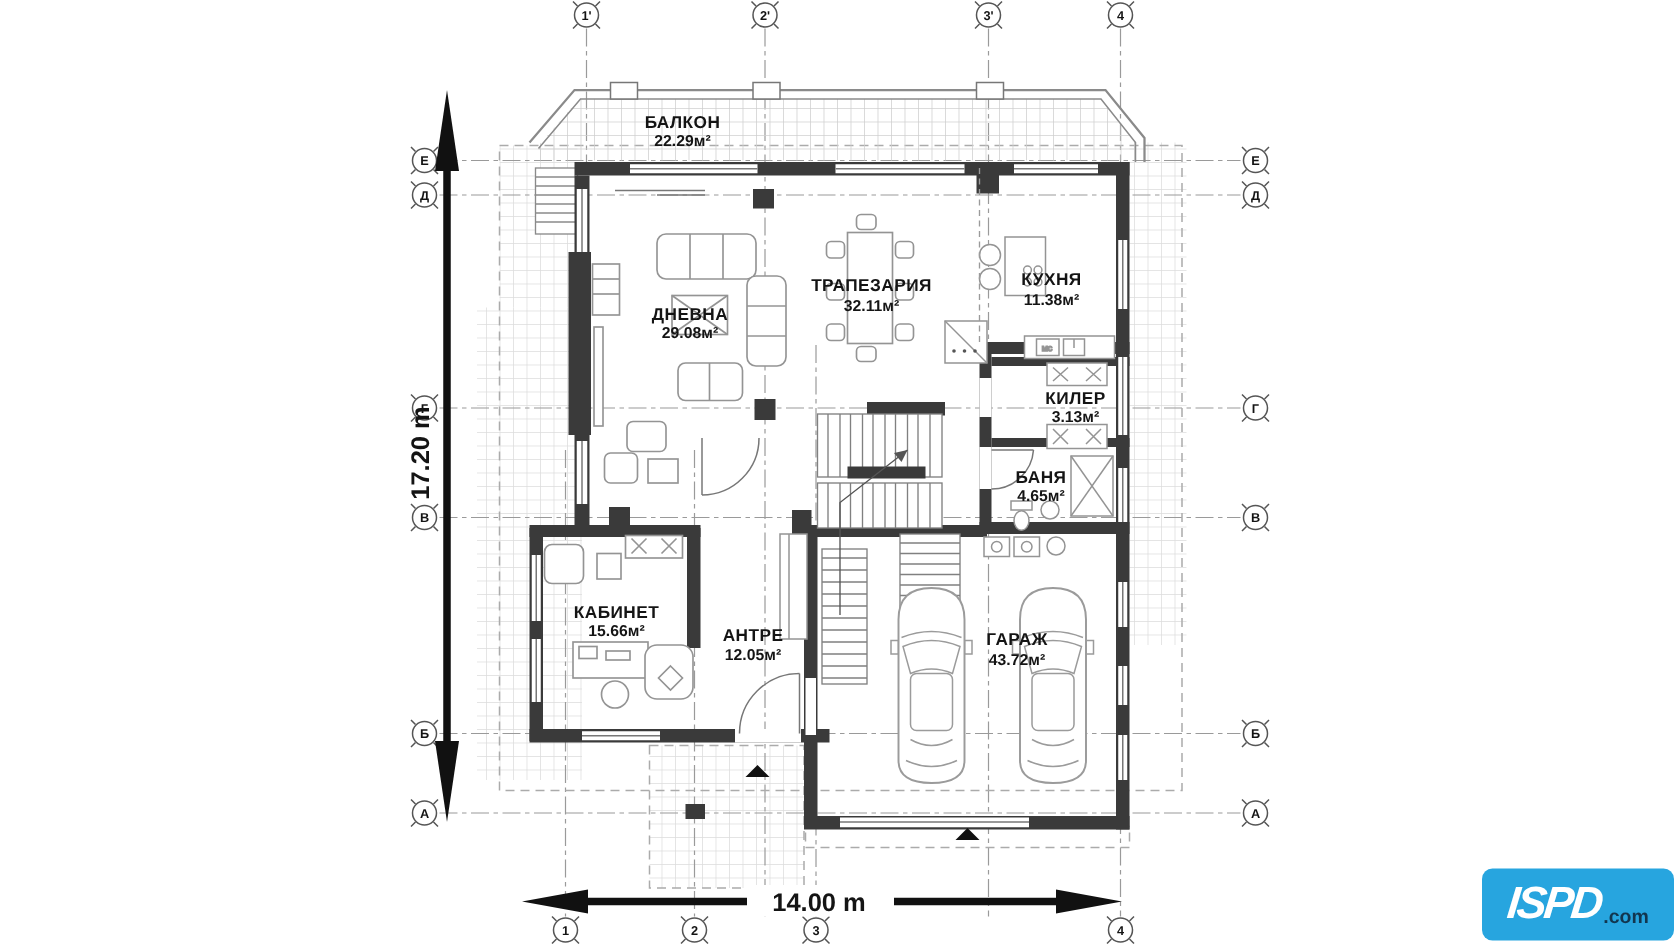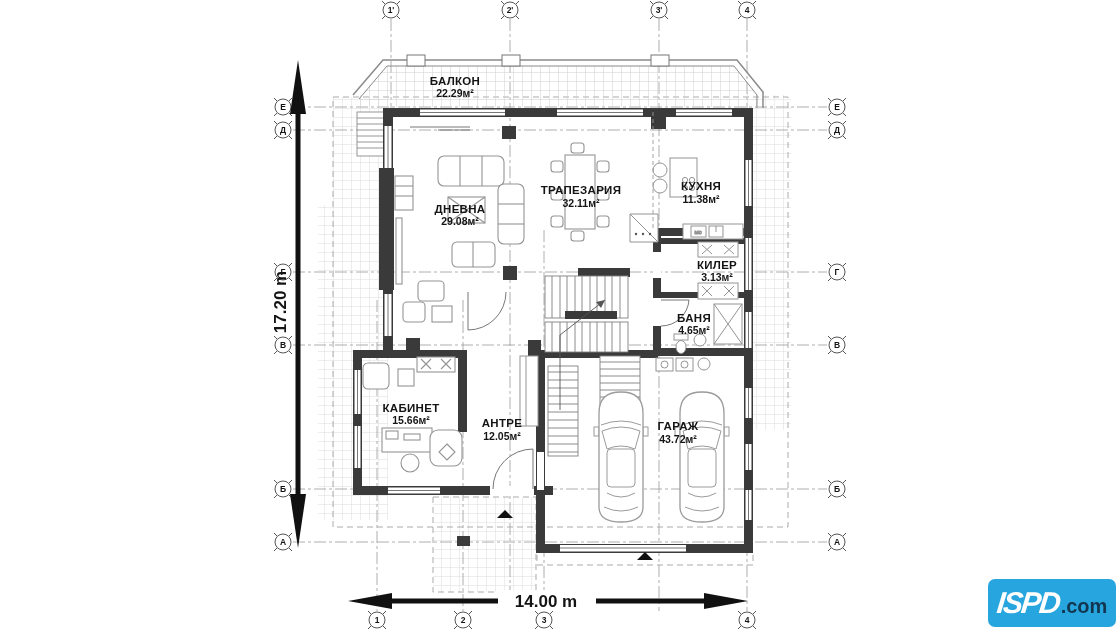--- a/index.html
+++ b/index.html
@@ -9,21 +9,21 @@
   svg text{font-family:"Liberation Sans",sans-serif;fill:#141414;}
   .room-name{font-size:11.5px;font-weight:bold;letter-spacing:.3px;}
   .room-area{font-size:10.5px;font-weight:bold;}
   .dim-label{font-size:17px;font-weight:bold;}
   .marker-label{font-size:8.5px;font-weight:bold;}
   .tiny-label{font-size:6px;}
   .logo{position:absolute;right:4px;bottom:5px;width:128px;height:48px;background:#27a5df;
         border-radius:7px;display:flex;align-items:center;justify-content:center;gap:2px;}
   .logo-brand{color:#fff;font-size:30px;font-weight:bold;font-style:italic;letter-spacing:-2px;
               transform:skewX(-6deg);line-height:1;}
-  .logo-suffix{color:#12364f;font-size:20px;font-weight:bold;align-self:flex-end;margin-bottom:9px;}
+  .logo-suffix{color:#12364f;font-size:13px;font-weight:bold;align-self:flex-end;margin-bottom:9px;}
 </style>
 </head>
 <body>
 
 <div class="canvas">
 <svg width="1120" height="632" viewBox="0 0 1120 632">
   <defs>
     <pattern id="grid8" width="9" height="9" patternUnits="userSpaceOnUse">
       <path d="M9 0H0V9" fill="none" stroke="#dcdcdc" stroke-width="1"></path>
     </pattern>

